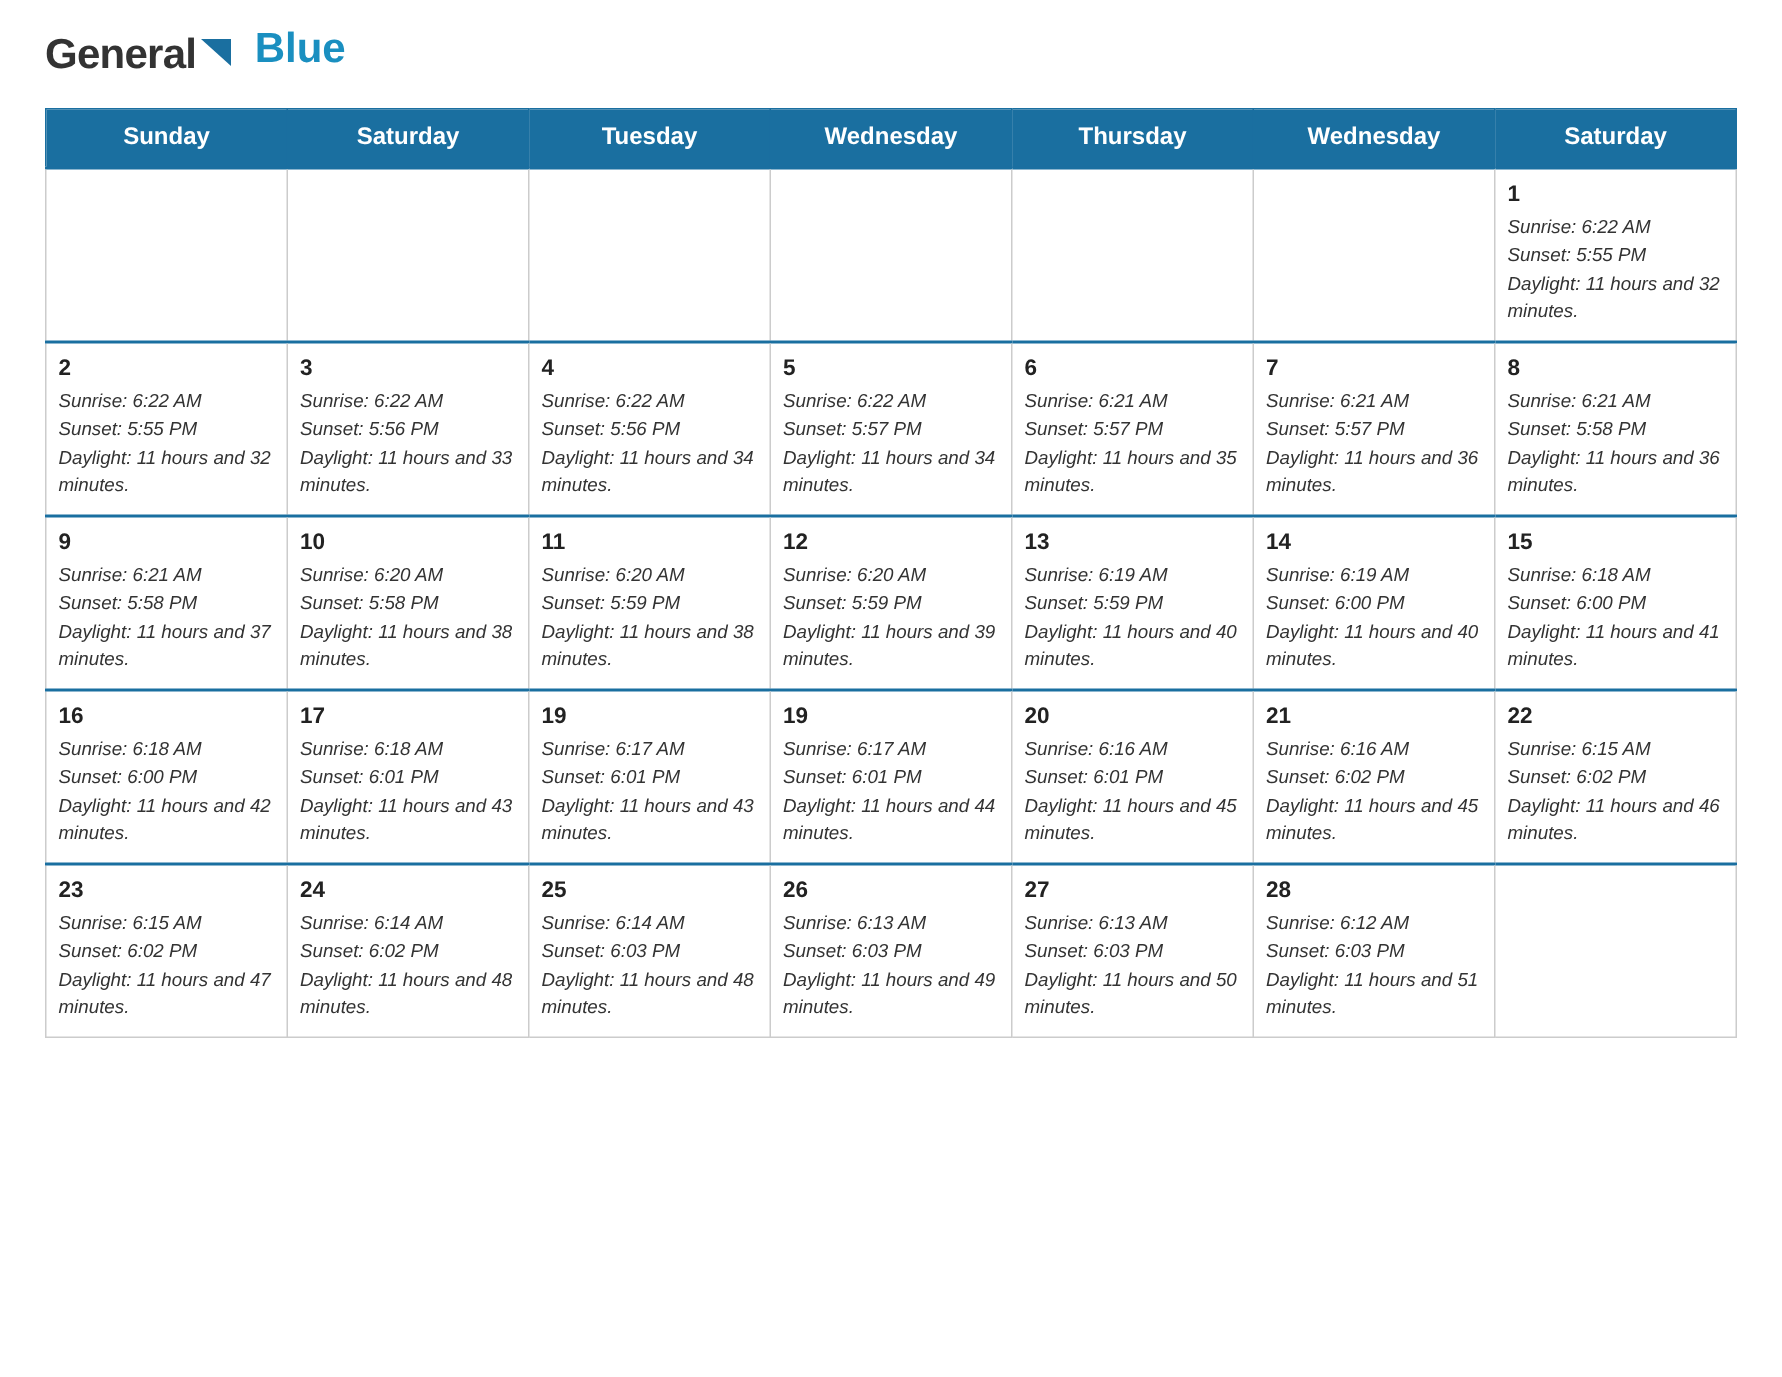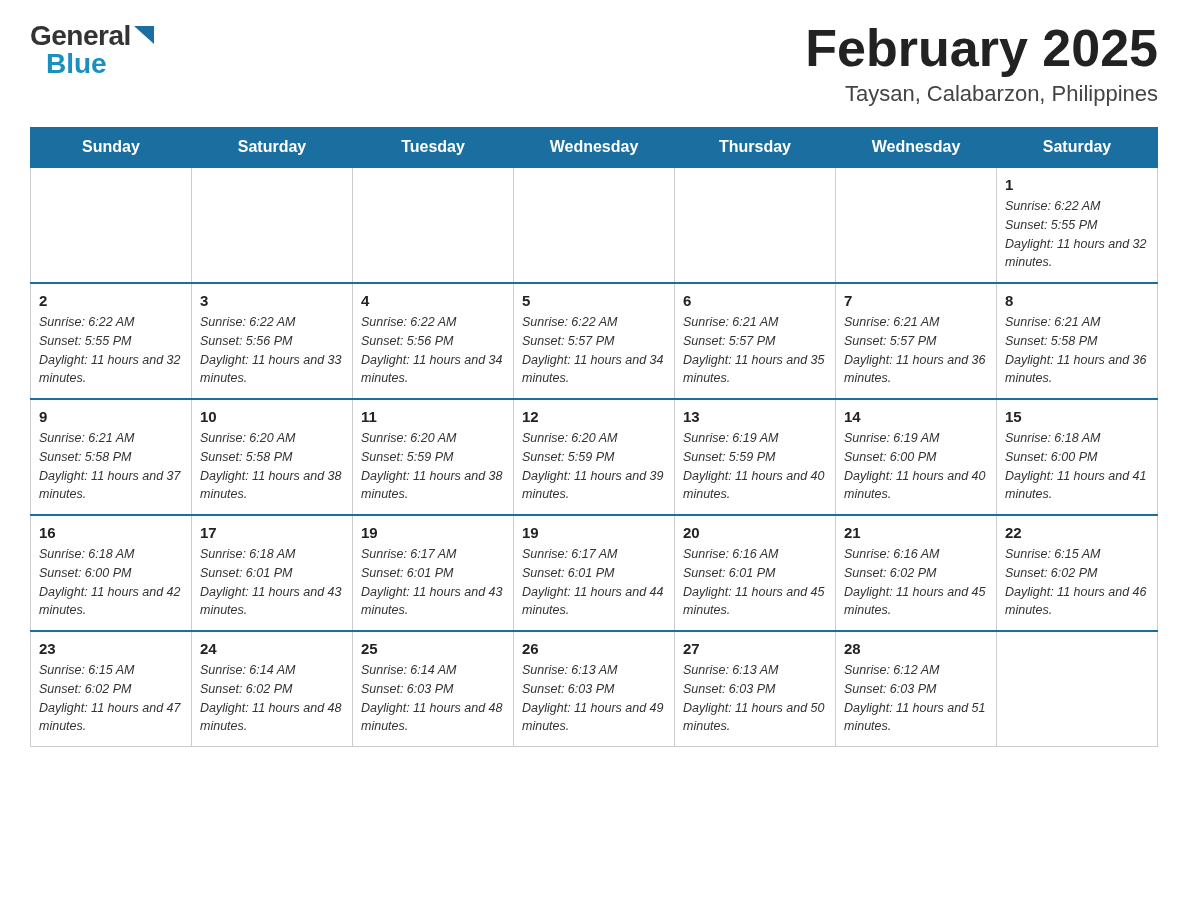--- a/index.html
+++ b/index.html
@@ -11,21 +11,21 @@
       min-height: 918px;
     }
     .header {
       display: flex;
       justify-content: space-between;
       align-items: flex-start;
       margin-bottom: 20px;
     }
     .logo {
       display: flex;
-      flex-direction: column;
+      flex-direction: row;
       align-items: flex-start;
     }
     .logo-top {
       display: flex;
       align-items: center;
     }
     .logo-general {
       font-size: 28px;
       font-weight: bold;
       color: #333;
@@ -103,24 +103,20 @@
   <div class="logo">
     <div class="logo-top">
       <span class="logo-general">General</span>
       <span style="display:inline-block; margin-left:3px; margin-top:2px;">
         <svg width="20" height="18" viewBox="0 0 20 18">
           <polygon points="0,0 20,0 20,18" fill="#1a6fa0"></polygon>
         </svg>
       </span>
     </div>
     <span class="logo-blue">Blue</span>
-  </div>
-  <div class="title-block">
-    <div class="title-month">February 2025</div>
-    <div class="title-location">Taysan, Calabarzon, Philippines</div>
   </div>
 </div>
 
 <table class="calendar">
   <thead>
     <tr>
       <th>Sunday</th>
       <th>Saturday</th>
       <th>Tuesday</th>
       <th>Wednesday</th>

